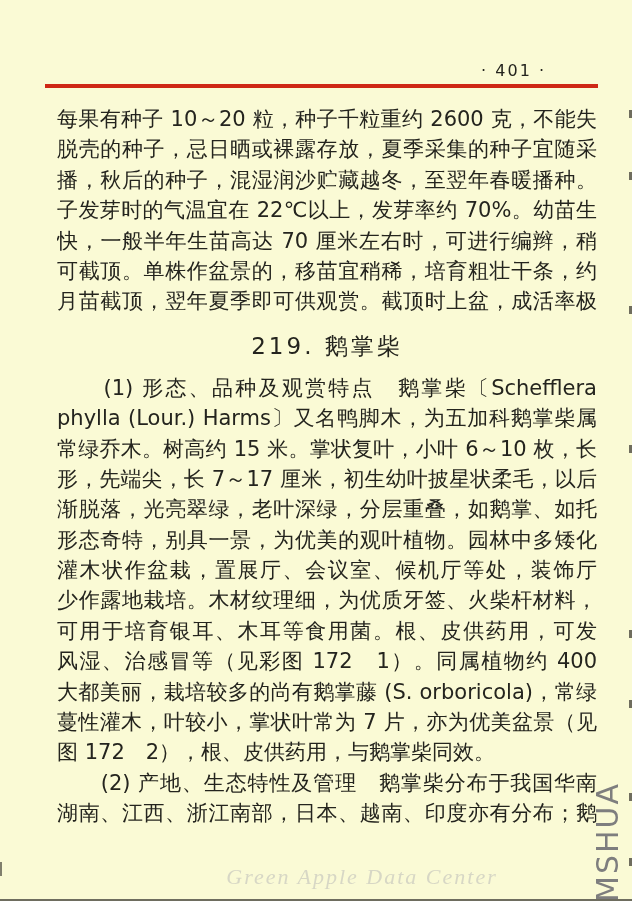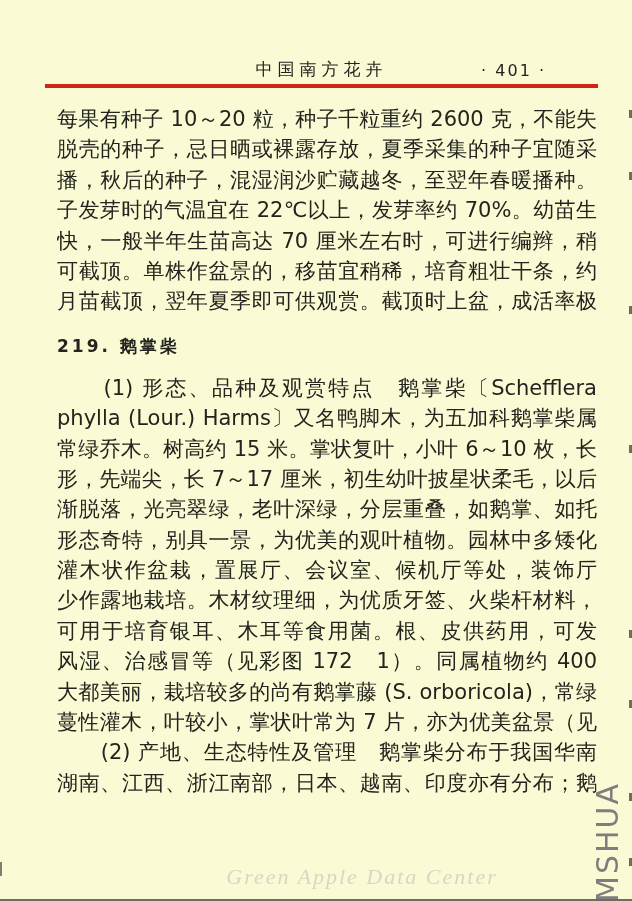--- a/index.html
+++ b/index.html
@@ -28,21 +28,21 @@
   
   .content{position:absolute;left:57px;top:104px;width:540px;}
   .line{
     font-size:21px;height:30.4px;line-height:30.4px;
     text-align:justify;text-align-last:justify;
     white-space:pre-wrap;overflow:hidden;
   }
   .line.last{text-align-last:left;}
   .section-heading{
     height:34px;line-height:34px;margin:12px 0 10px 0;
-    font-size:17px;font-weight:bold;letter-spacing:3px;
+    text-align:center;font-size:23px;font-weight:normal;letter-spacing:3px;
   }
   
   .watermark{
     position:absolute;top:864px;left:0;width:100%;text-align:center;
     font-family:"Liberation Serif","DejaVu Serif",serif;
     font-style:italic;font-size:22px;letter-spacing:2px;
     color:var(--wm,#d7d7c5);
     margin-left:46px;
   }
   .side-mark{
@@ -55,21 +55,20 @@
   .edge-bottom{position:absolute;left:0;bottom:0;width:100%;height:2px;background:#55534a;opacity:.85;}
   .tick{position:absolute;right:0;width:3px;height:8px;background:#4c4a40;opacity:.8;}
   .mark-left{position:absolute;left:0;width:2px;height:14px;background:#4c4a40;opacity:.7;}
 </style>
 </head>
 <body>
 
 <div class="page" style="--bg: #fafad5; --rule: #ce2715; --ink: #24241e; --wm: #d7d7c5; --side: #7e7e7e;">
 
   <div class="header">
-    <div class="book-title">中国南方花卉</div>
     <div class="page-number">· 401 ·</div>
   </div>
   <div class="red-rule"></div>
 
   <div class="content">
 
     <div>
       <div class="line">每果有种子 10～20 粒，种子千粒重约 2600 克，不能失水。已</div>
       <div class="line">脱壳的种子，忌日晒或裸露存放，夏季采集的种子宜随采随</div>
       <div class="line">播，秋后的种子，混湿润沙贮藏越冬，至翌年春暖播种。种</div>
@@ -87,20 +86,21 @@
       <div class="line">常绿乔木。树高约 15 米。掌状复叶，小叶 6～10 枚，长椭圆</div>
       <div class="line">形，先端尖，长 7～17 厘米，初生幼叶披星状柔毛，以后逐</div>
       <div class="line">渐脱落，光亮翠绿，老叶深绿，分层重叠，如鹅掌、如托盘，</div>
       <div class="line">形态奇特，别具一景，为优美的观叶植物。园林中多矮化为</div>
       <div class="line">灌木状作盆栽，置展厅、会议室、候机厅等处，装饰厅堂，较</div>
       <div class="line">少作露地栽培。木材纹理细，为优质牙签、火柴杆材料，且</div>
       <div class="line">可用于培育银耳、木耳等食用菌。根、皮供药用，可发汗、除</div>
       <div class="line">风湿、治感冒等（见彩图 172　1）。同属植物约 400 种，叶片</div>
       <div class="line">大都美丽，栽培较多的尚有鹅掌藤 (S. orboricola)，常绿半</div>
       <div class="line">蔓性灌木，叶较小，掌状叶常为 7 片，亦为优美盆景（见彩</div>
+      <div class="line last">图 172　2），根、皮供药用，与鹅掌柴同效。</div>
     </div>
 
     <div>
       <div class="line">　　(2) 产地、生态特性及管理　鹅掌柴分布于我国华南及</div>
       <div class="line">湖南、江西、浙江南部，日本、越南、印度亦有分布；鹅掌</div>
     </div>
 
   </div>
 
   <div class="watermark">Green Apple Data Center</div>

